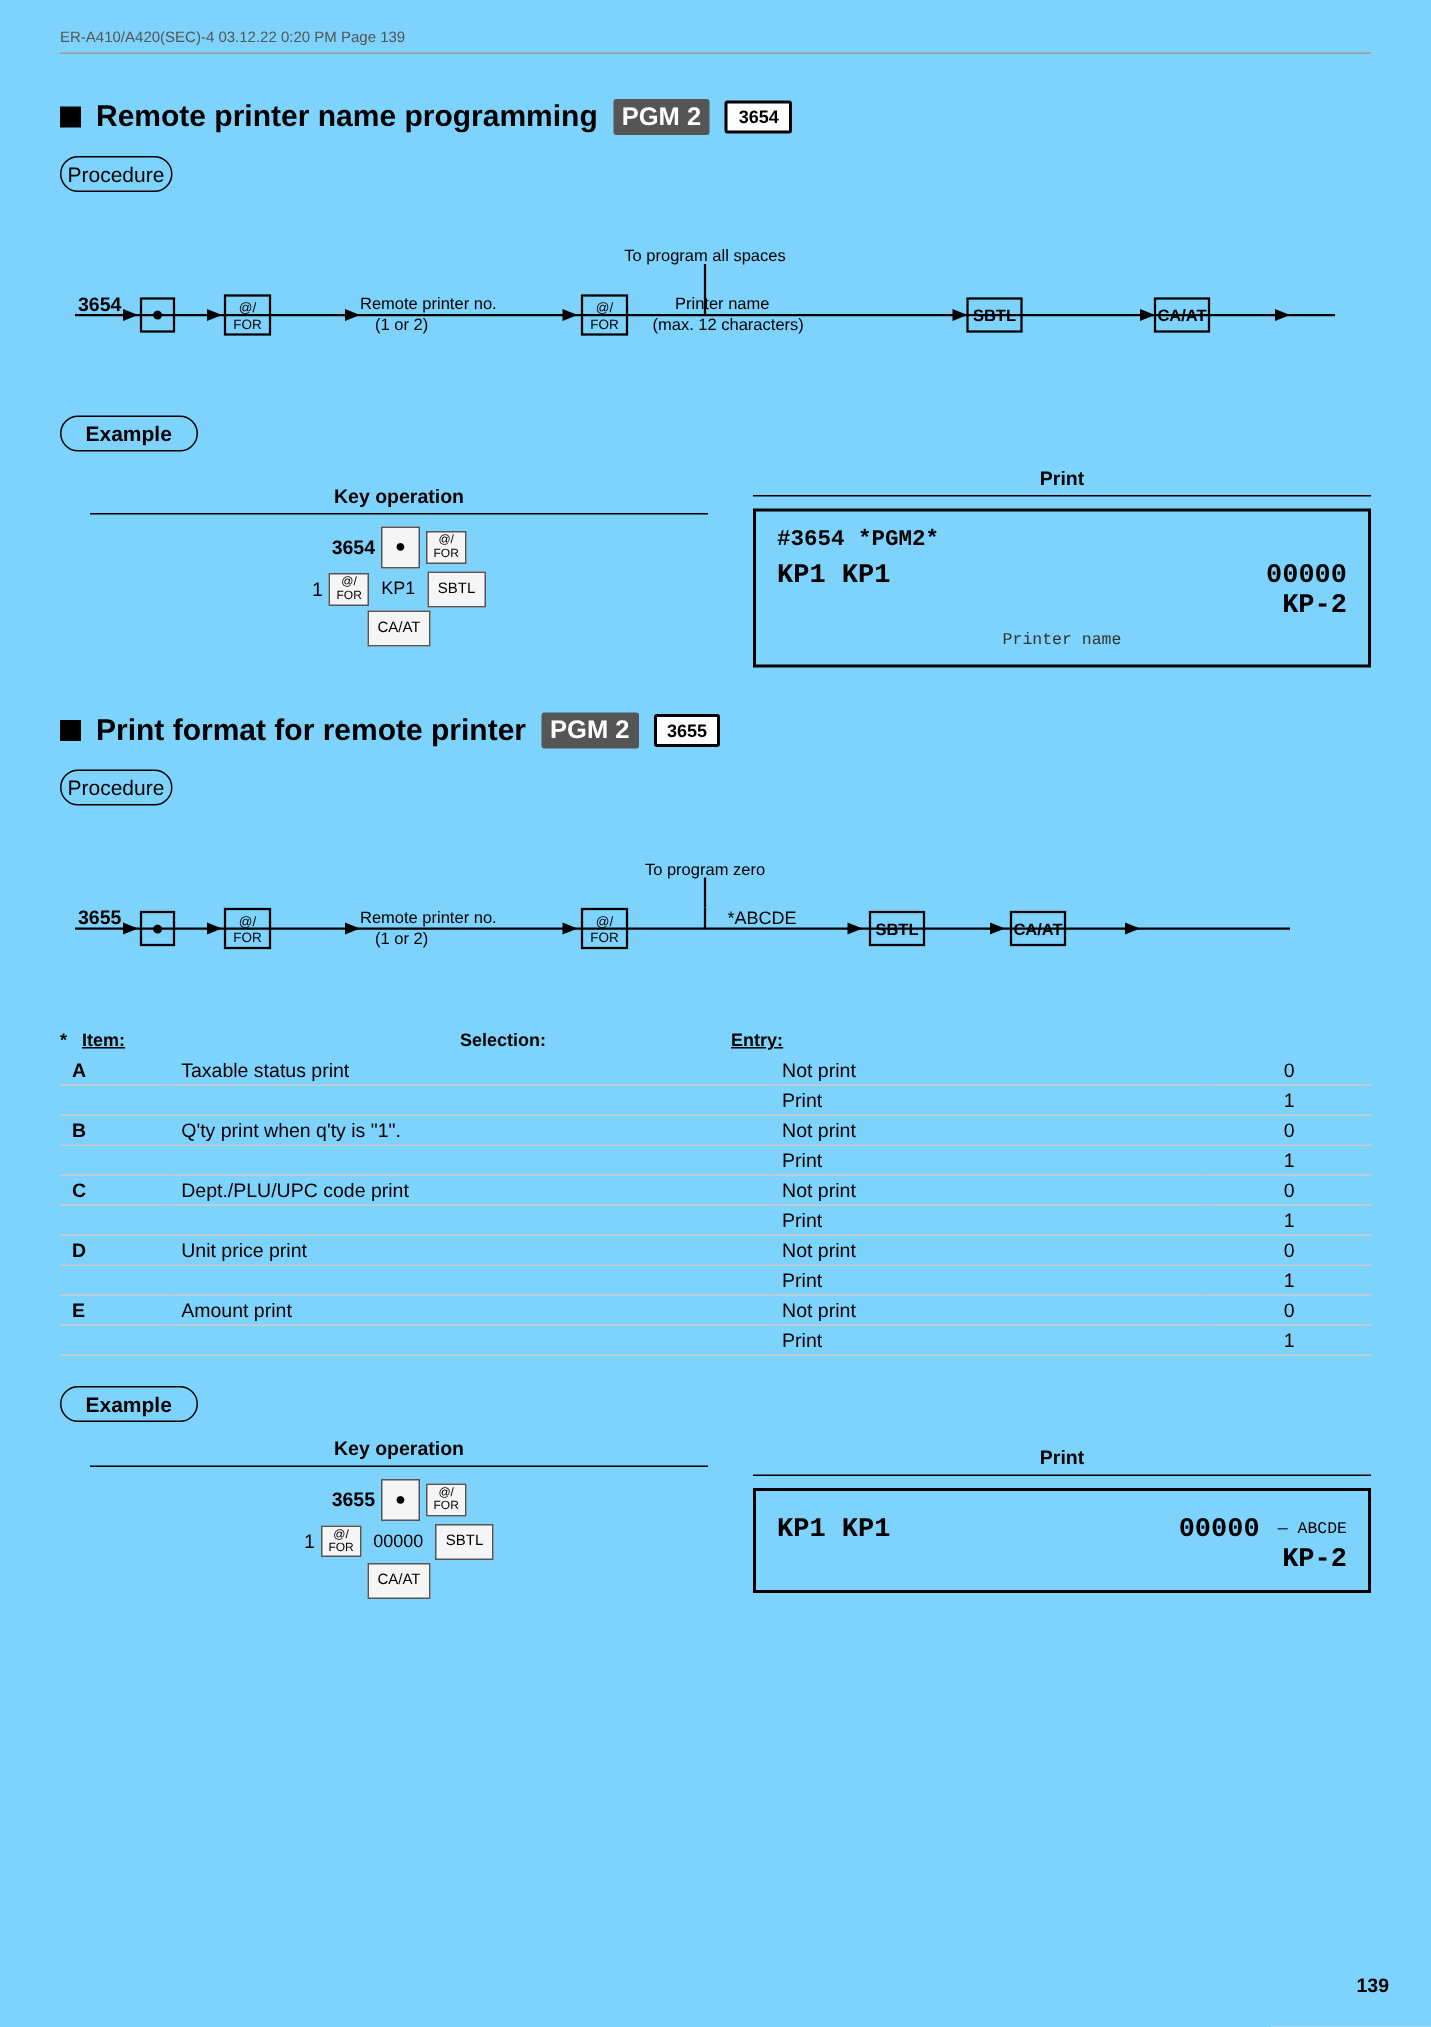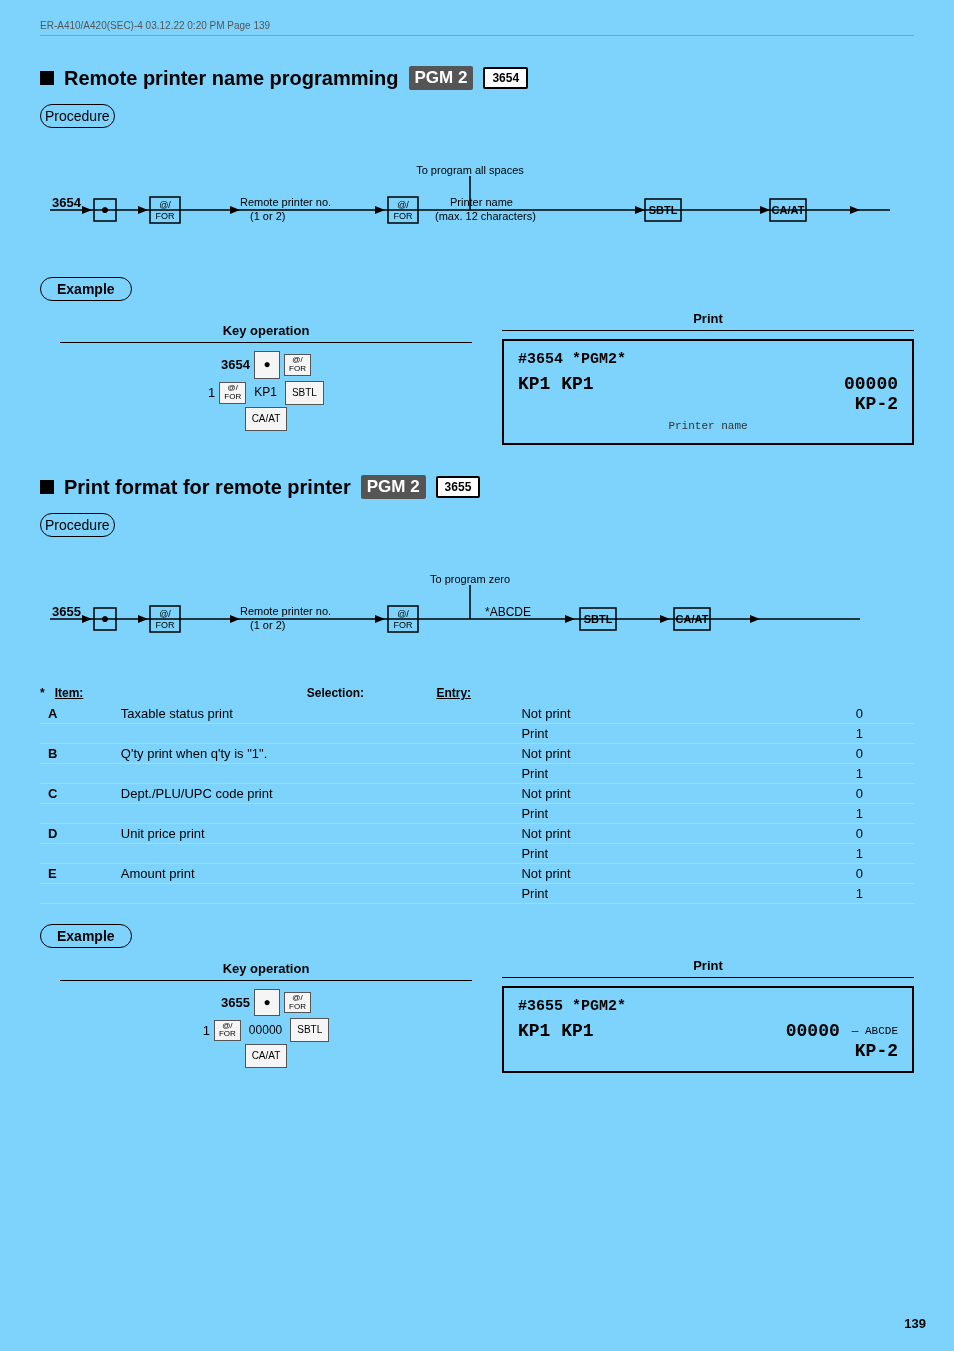--- a/index.html
+++ b/index.html
@@ -361,21 +361,21 @@
       <rect x="634" y="39" width="36" height="22" stroke="#000" stroke-width="1.5" fill="none"></rect>
       <text x="652" y="54" text-anchor="middle" font-size="11" font-weight="bold">CA/AT</text>
     </svg>
   </div>
 
   
   <div class="asterisk-row">
     <span>*&nbsp;&nbsp;</span>
     <span style="font-weight:bold; text-decoration:underline;">Item:</span>
     <span style="margin-left: 220px; font-weight:bold; ">Selection:</span>
-    <span style="margin-left: 69px; font-weight:bold; text-decoration:underline;">Entry:</span>
+    <span style="margin-left: 120px; font-weight:bold; text-decoration:underline;">Entry:</span>
   </div>
   <table class="data-table">
     <tbody>
       <tr>
         <td class="item-col">A</td>
         <td class="desc-col">Taxable status print</td>
         <td class="sel-col">Not print</td>
         <td class="entry-col">0</td>
       </tr>
       <tr>
@@ -460,21 +460,20 @@
           <span class="k-lg" style="font-size:10px;">SBTL</span>
         </div>
         <div class="key-row">
           <span class="k-lg" style="font-size:10px;">CA/AT</span>
         </div>
       </div>
     </div>
     <div class="example-right">
       <div class="example-col-title">Print</div>
       <div class="print-box">
-        <span class="print-line print-bold">#3655 *PGM2*</span>
         <div style="display:flex; justify-content:space-between; align-items:flex-start; margin-top:6px;">
           <span class="print-medium">KP1 KP1</span>
           <div style="text-align:right; display:flex; flex-direction:column; align-items:flex-end;">
             <div style="display:flex; align-items:center; gap:8px;">
               <span class="print-medium">00000</span>
               <span style="font-size:11px; margin-left:4px;">— ABCDE</span>
             </div>
             <div class="print-medium">KP-2</div>
           </div>
         </div>

